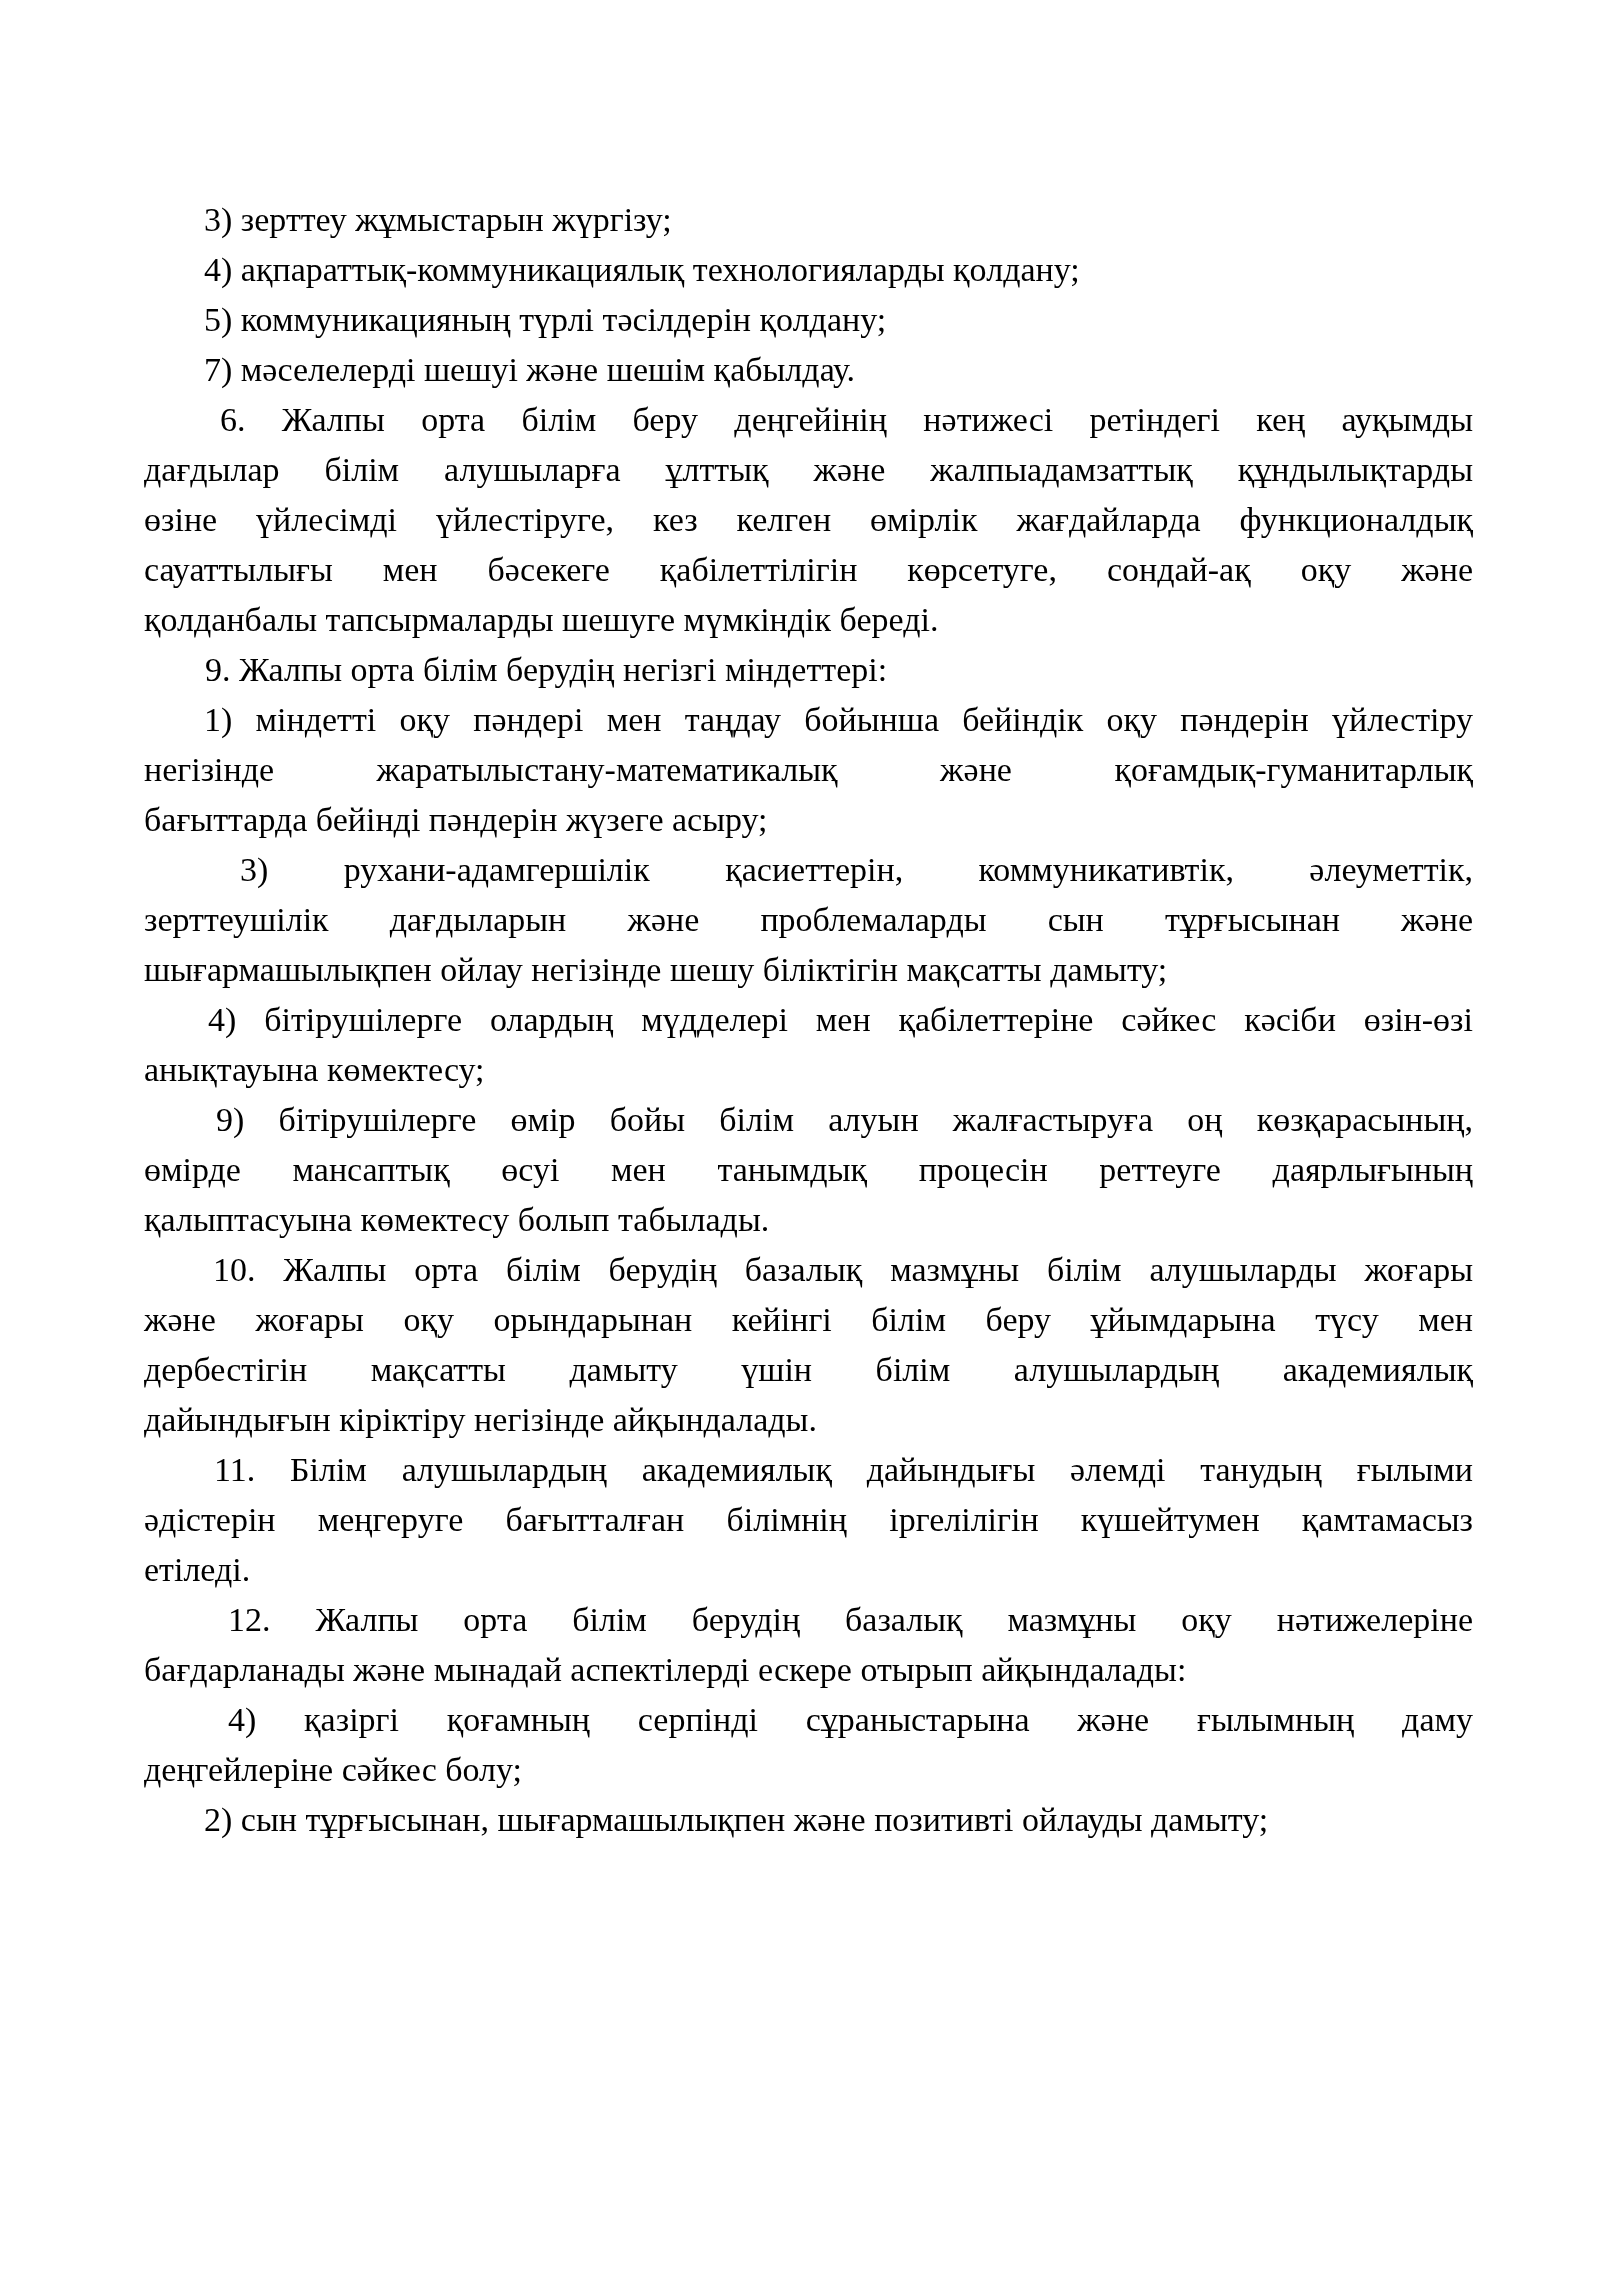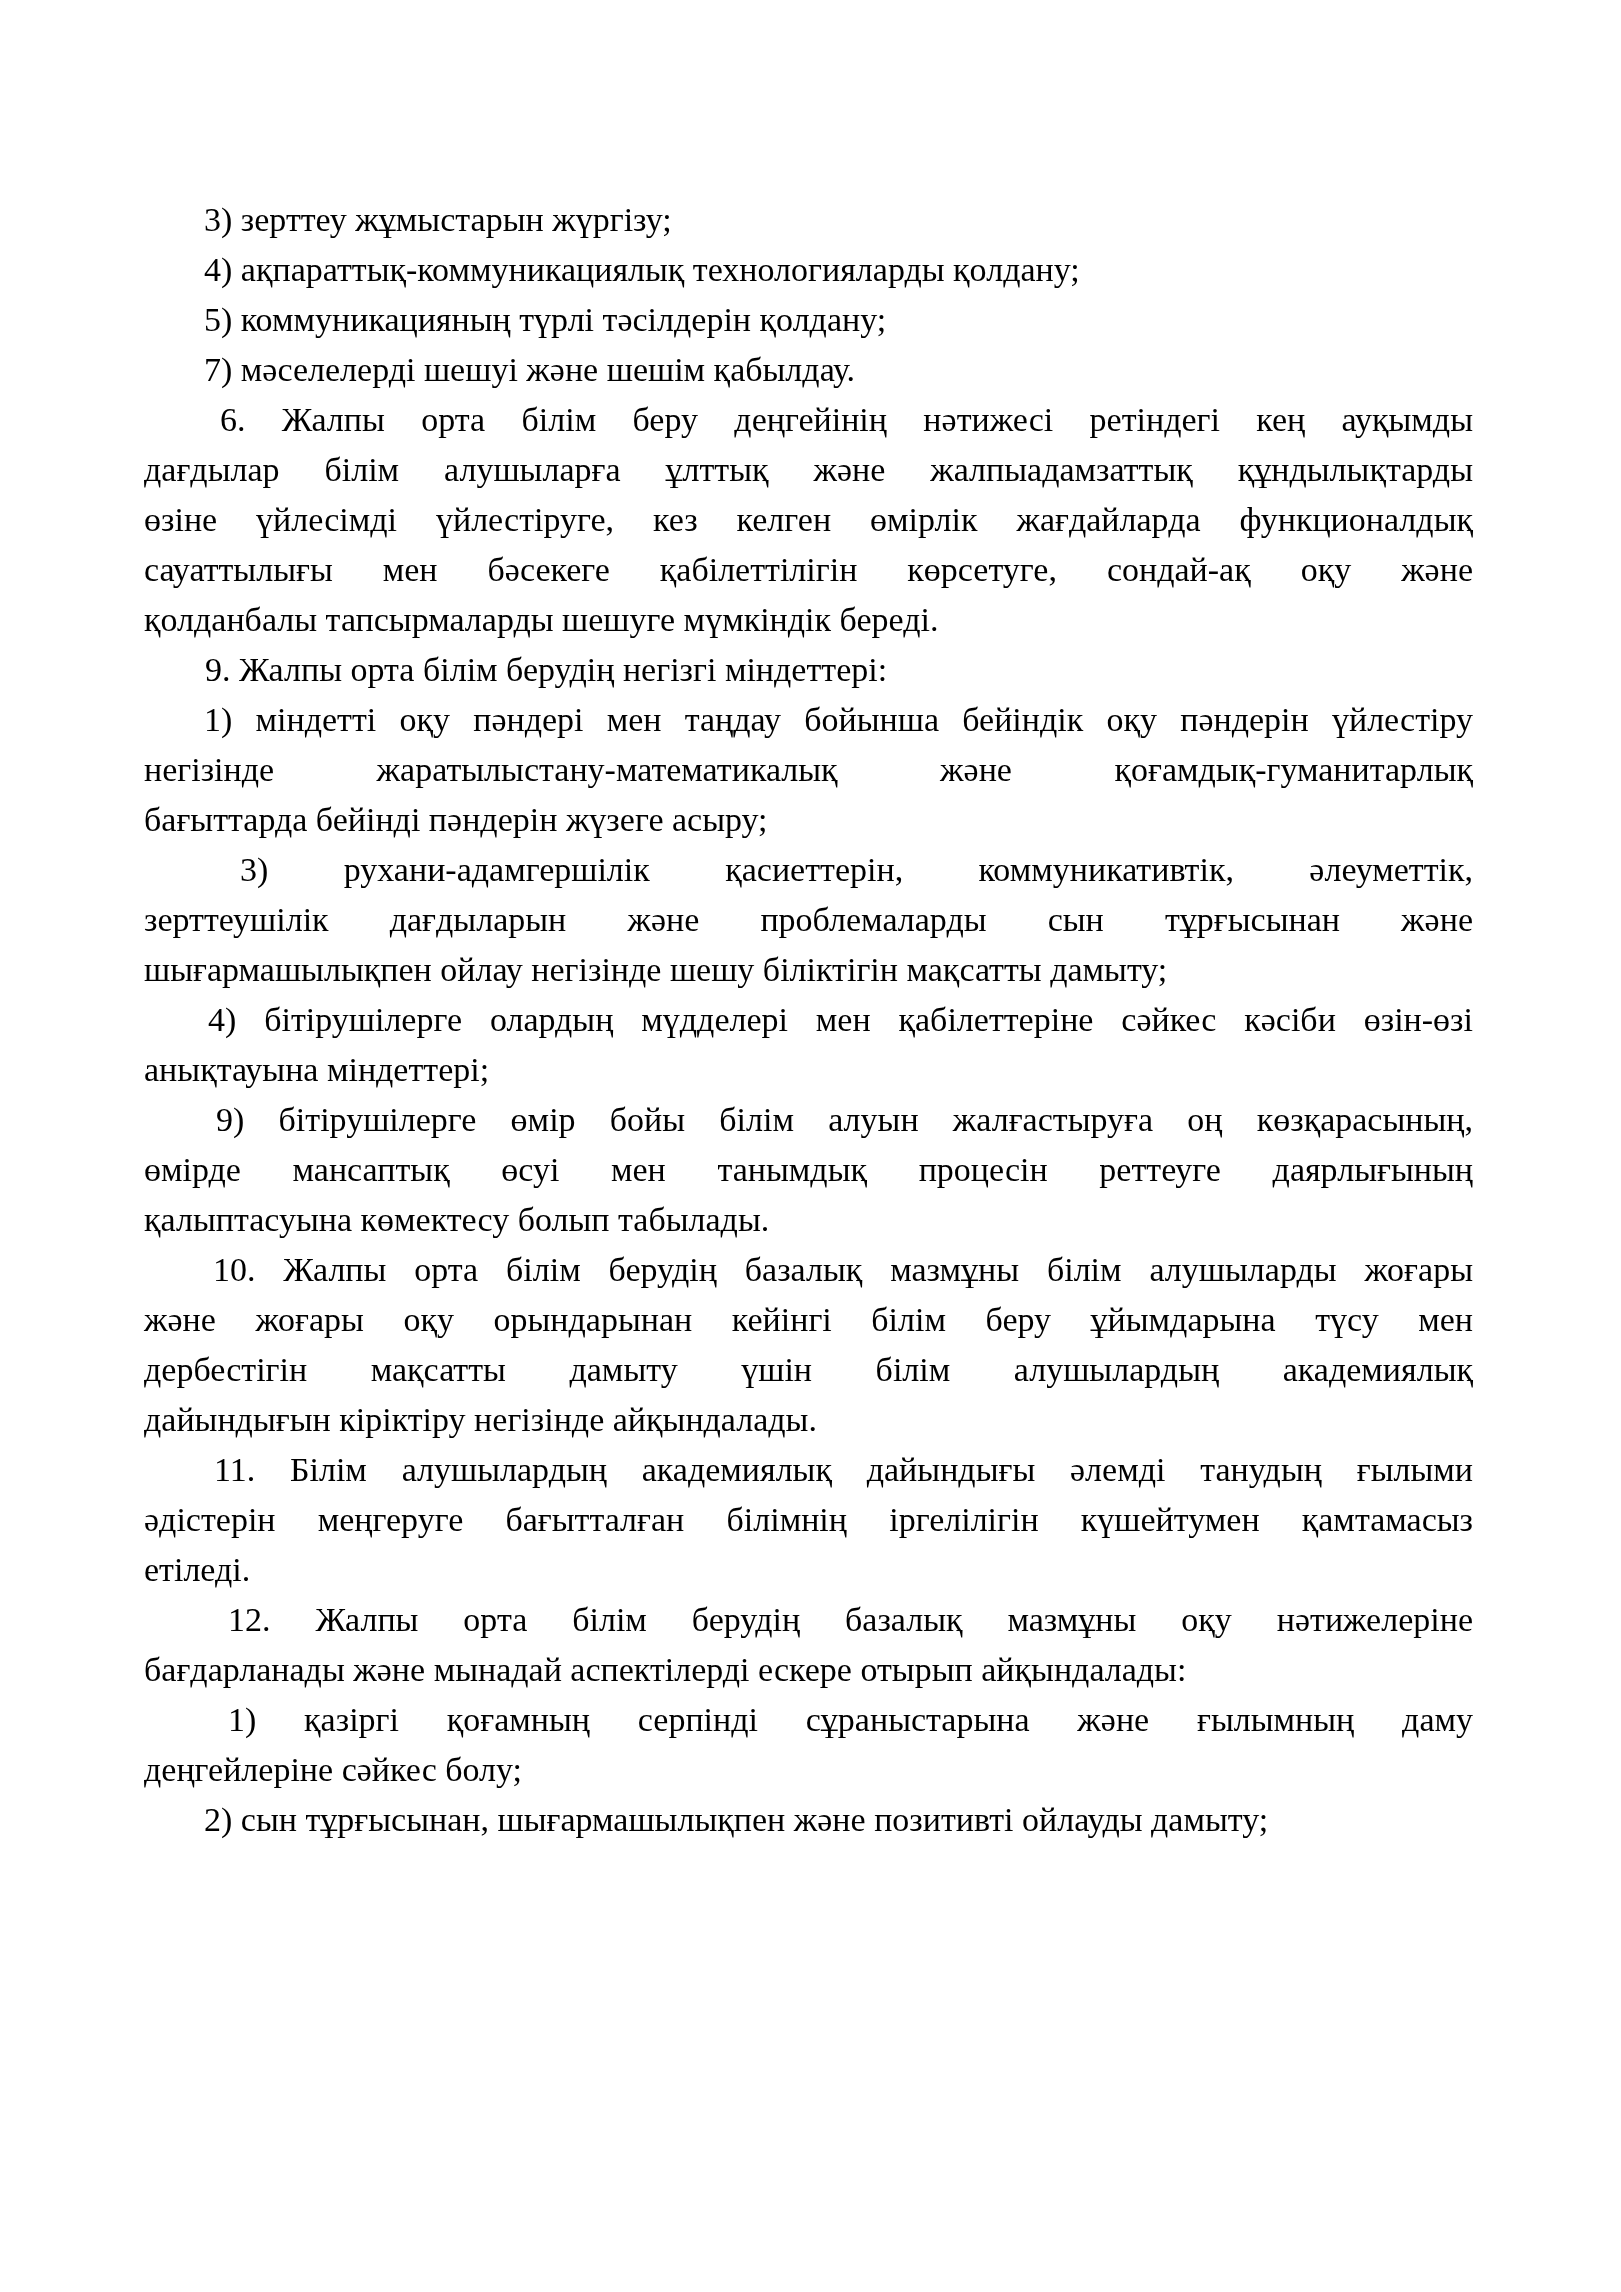--- a/index.html
+++ b/index.html
@@ -49,21 +49,21 @@
         <span class="line j">негізінде жаратылыстану-математикалық және қоғамдық-гуманитарлық</span>
         <span class="line l">бағыттарда бейінді пәндерін жүзеге асыру;</span>
       </div>
       <div class="para">
         <span class="line j" style="padding-left: 96px;">3) рухани-адамгершілік қасиеттерін, коммуникативтік, әлеуметтік,</span>
         <span class="line j">зерттеушілік дағдыларын және проблемаларды сын тұрғысынан және</span>
         <span class="line l">шығармашылықпен ойлау негізінде шешу біліктігін мақсатты дамыту;</span>
       </div>
       <div class="para">
         <span class="line j" style="padding-left: 64px;">4) бітірушілерге олардың мүдделері мен қабілеттеріне сәйкес кәсіби өзін-өзі</span>
-        <span class="line l">анықтауына міндеттері;</span>
+        <span class="line l">анықтауына көмектесу;</span>
       </div>
       <div class="para">
         <span class="line j" style="padding-left: 72px;">9) бітірушілерге өмір бойы білім алуын жалғастыруға оң көзқарасының,</span>
         <span class="line j">өмірде мансаптық өсуі мен танымдық процесін реттеуге даярлығының</span>
         <span class="line l">қалыптасуына көмектесу болып табылады.</span>
       </div>
       <div class="para">
         <span class="line j" style="padding-left: 69px;">10. Жалпы орта білім берудің базалық мазмұны білім алушыларды жоғары</span>
         <span class="line j">және жоғары оқу орындарынан кейінгі білім беру ұйымдарына түсу мен</span>
         <span class="line j">дербестігін мақсатты дамыту үшін білім алушылардың академиялық</span>
@@ -72,21 +72,21 @@
       <div class="para">
         <span class="line j" style="padding-left: 70px;">11. Білім алушылардың академиялық дайындығы әлемді танудың ғылыми</span>
         <span class="line j">әдістерін меңгеруге бағытталған білімнің іргелілігін күшейтумен қамтамасыз</span>
         <span class="line l">етіледі.</span>
       </div>
       <div class="para">
         <span class="line j" style="padding-left: 84px;">12. Жалпы орта білім берудің базалық мазмұны оқу нәтижелеріне</span>
         <span class="line l">бағдарланады және мынадай аспектілерді ескере отырып айқындалады:</span>
       </div>
       <div class="para">
-        <span class="line j" style="padding-left: 84px;">1) қазіргі қоғамның серпінді сұраныстарына және ғылымның даму</span>
+        <span class="line j" style="padding-left: 84px;">4) қазіргі қоғамның серпінді сұраныстарына және ғылымның даму</span>
         <span class="line l">деңгейлеріне сәйкес болу;</span>
       </div>
       <div class="para">
         <span class="line l" style="padding-left: 60px;">2) сын тұрғысынан, шығармашылықпен және позитивті ойлауды дамыту;</span>
       </div>
     </div>
 </div>
 
 
 </body></html>

